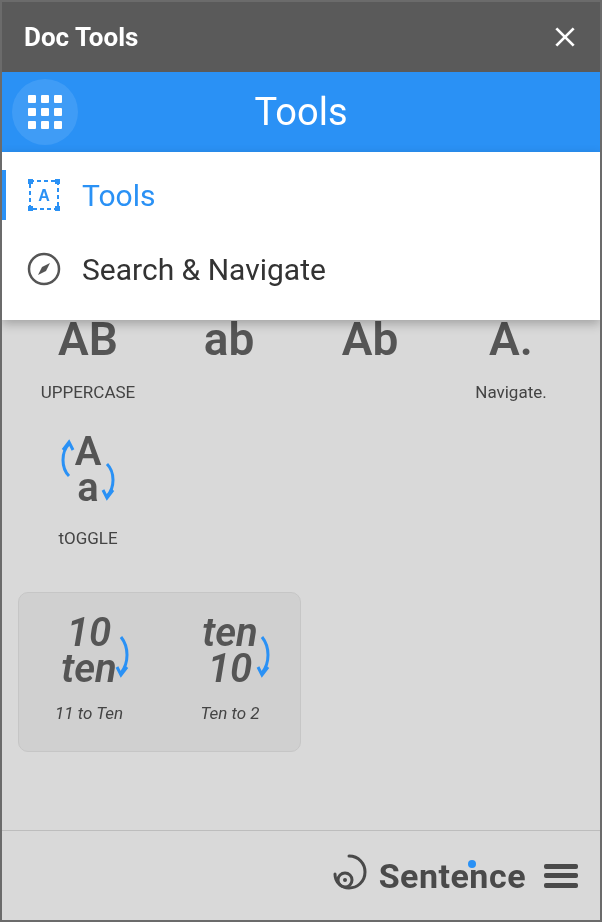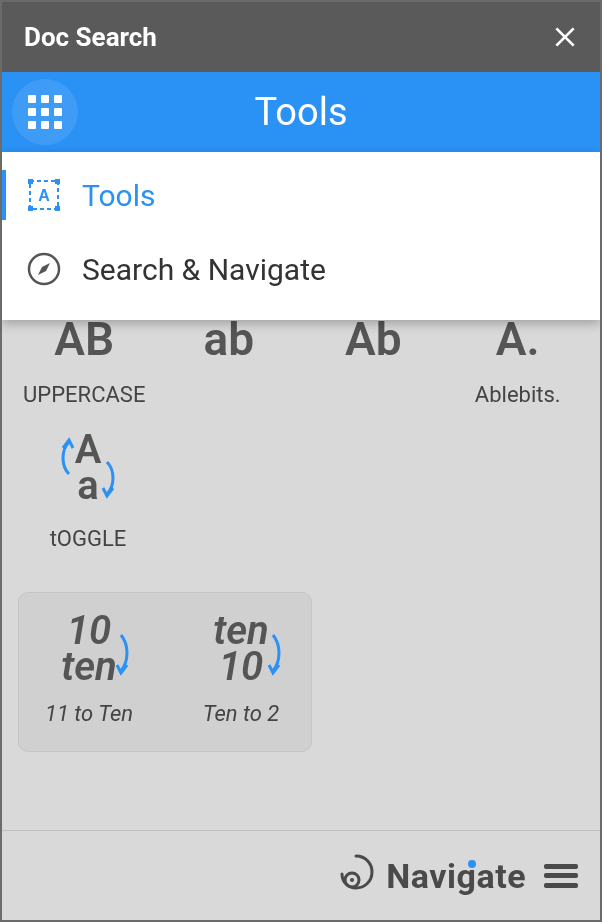--- a/index.html
+++ b/index.html
@@ -113,21 +113,21 @@
 
   
   .content {
     padding: 0 16px;
     flex: 1;
     position: relative;
     margin-top: -10px;
   }
   .row {
     display: flex;
-    gap: 12px;
+    gap: 1px;
     border-radius: 10px;
   }
   .row.card {
     background: rgba(0,0,0,0.04);
     border: 1px solid #c6c6c6;
     border-radius: 10px;
     font-style: italic;
   }
   .cell {
     width: 140px;
@@ -138,21 +138,21 @@
     justify-content: flex-end;
     color: #444;
   }
   .cell .big {
     font-size: 46px;
     font-weight: 600;
     line-height: 1;
     color: #555;
   }
   .cell .label {
-    font-size: 22px;
+    font-size: 17px;
     font-weight: 400;
     color: #444;
     margin-top: 20px;
   }
   .row1 { margin-top: 6px; }
   .row1 .cell { height: 90px; justify-content: flex-start; }
 
   .row2 { margin-top: 14px; padding-bottom: 18px;}
   .row2 .cell { height: 140px; justify-content: center; }
 
@@ -210,21 +210,21 @@
   }
   .hamburger span { display:block; height:5px; background:#4a4a4a; border-radius:2px; }
 
 </style>
 </head>
 <body>
 
 <div class="app">
 
   <div class="titlebar">
-    <div class="titlebar-title">Doc Search</div>
+    <div class="titlebar-title">Doc Tools</div>
     <div class="close-icon">
       <svg viewBox="0 0 24 24" width="26" height="26" stroke="#fff" stroke-width="2.5" fill="none">
         <line x1="4" y1="4" x2="20" y2="20"></line>
           <line x1="20" y1="4" x2="4" y2="20"></line>
       </svg>
     </div>
   </div>
 
   <div class="header">
     <div class="grid-button">
@@ -277,21 +277,21 @@
         <div class="label">UPPERCASE</div>
       </div>
       <div class="cell">
         <div class="big" style="text-transform:none">ab</div>
       </div>
       <div class="cell">
         <div class="big">Ab</div>
       </div>
       <div class="cell">
         <div class="big">A.</div>
-        <div class="label">Ablebits.</div>
+        <div class="label">Navigate.</div>
       </div>
     </div>
 
     
     <div class="row row2">
       <div class="cell">
         <div class="stack">
           <span class="arrow" style="left:-18px; top:6px;">
             <svg width="18" height="42" viewBox="0 0 18 42" fill="none" stroke="#2a91f5" stroke-width="3">
               <path d="M12 38 C4 30 4 14 12 6"></path>
@@ -346,21 +346,21 @@
   <div class="footer">
     <div class="brand">
       <span>
         <svg width="40" height="40" viewBox="0 0 40 40" fill="none" stroke="#4a4a4a" stroke-width="3">
           <path d="M20 4 C30 4 36 12 36 20 C36 30 28 36 20 36 C12 36 6 30 6 22" stroke-linecap="round"></path>
           <circle cx="16" cy="28" r="7"></circle>
           <circle cx="16" cy="28" r="2" fill="#4a4a4a" stroke="none"></circle>
         </svg>
       </span>
       <span class="brand-text">
-        <span>Navigate</span>
+        <span>Sentence</span>
         <span class="dot"></span>
       </span>
     </div>
     <div class="hamburger">
       <span></span>
         <span></span>
         <span></span>
     </div>
   </div>
 

